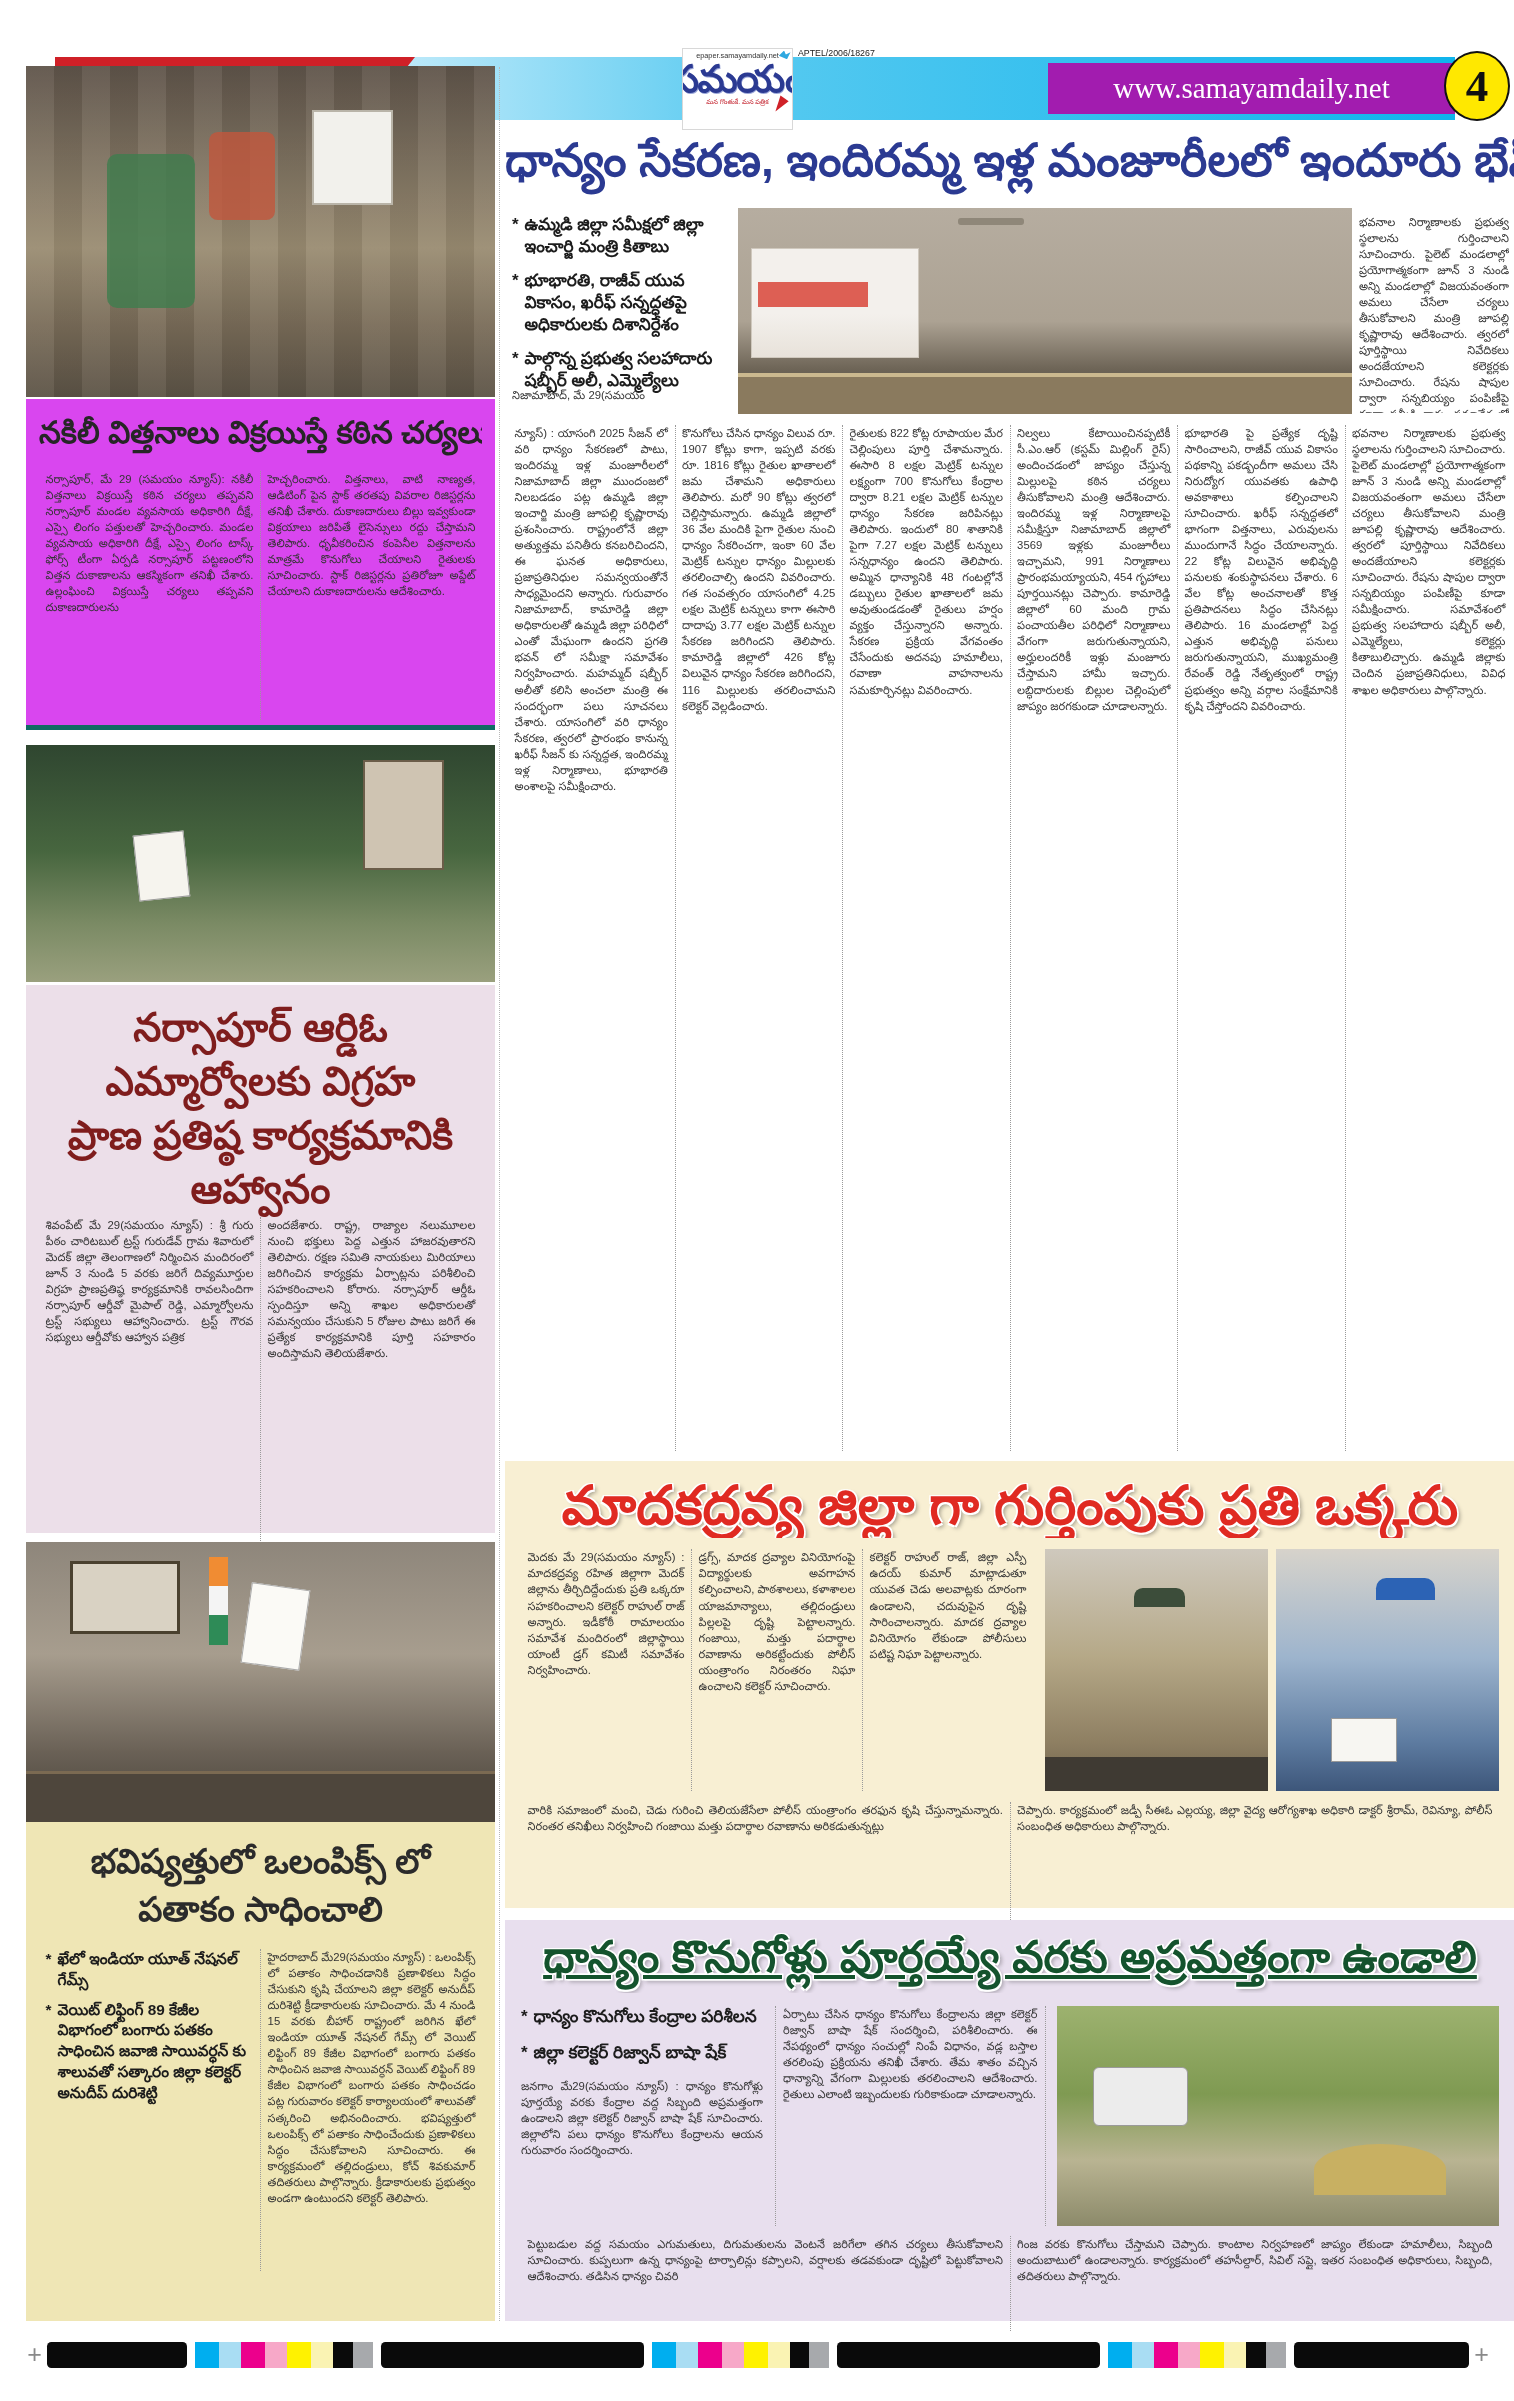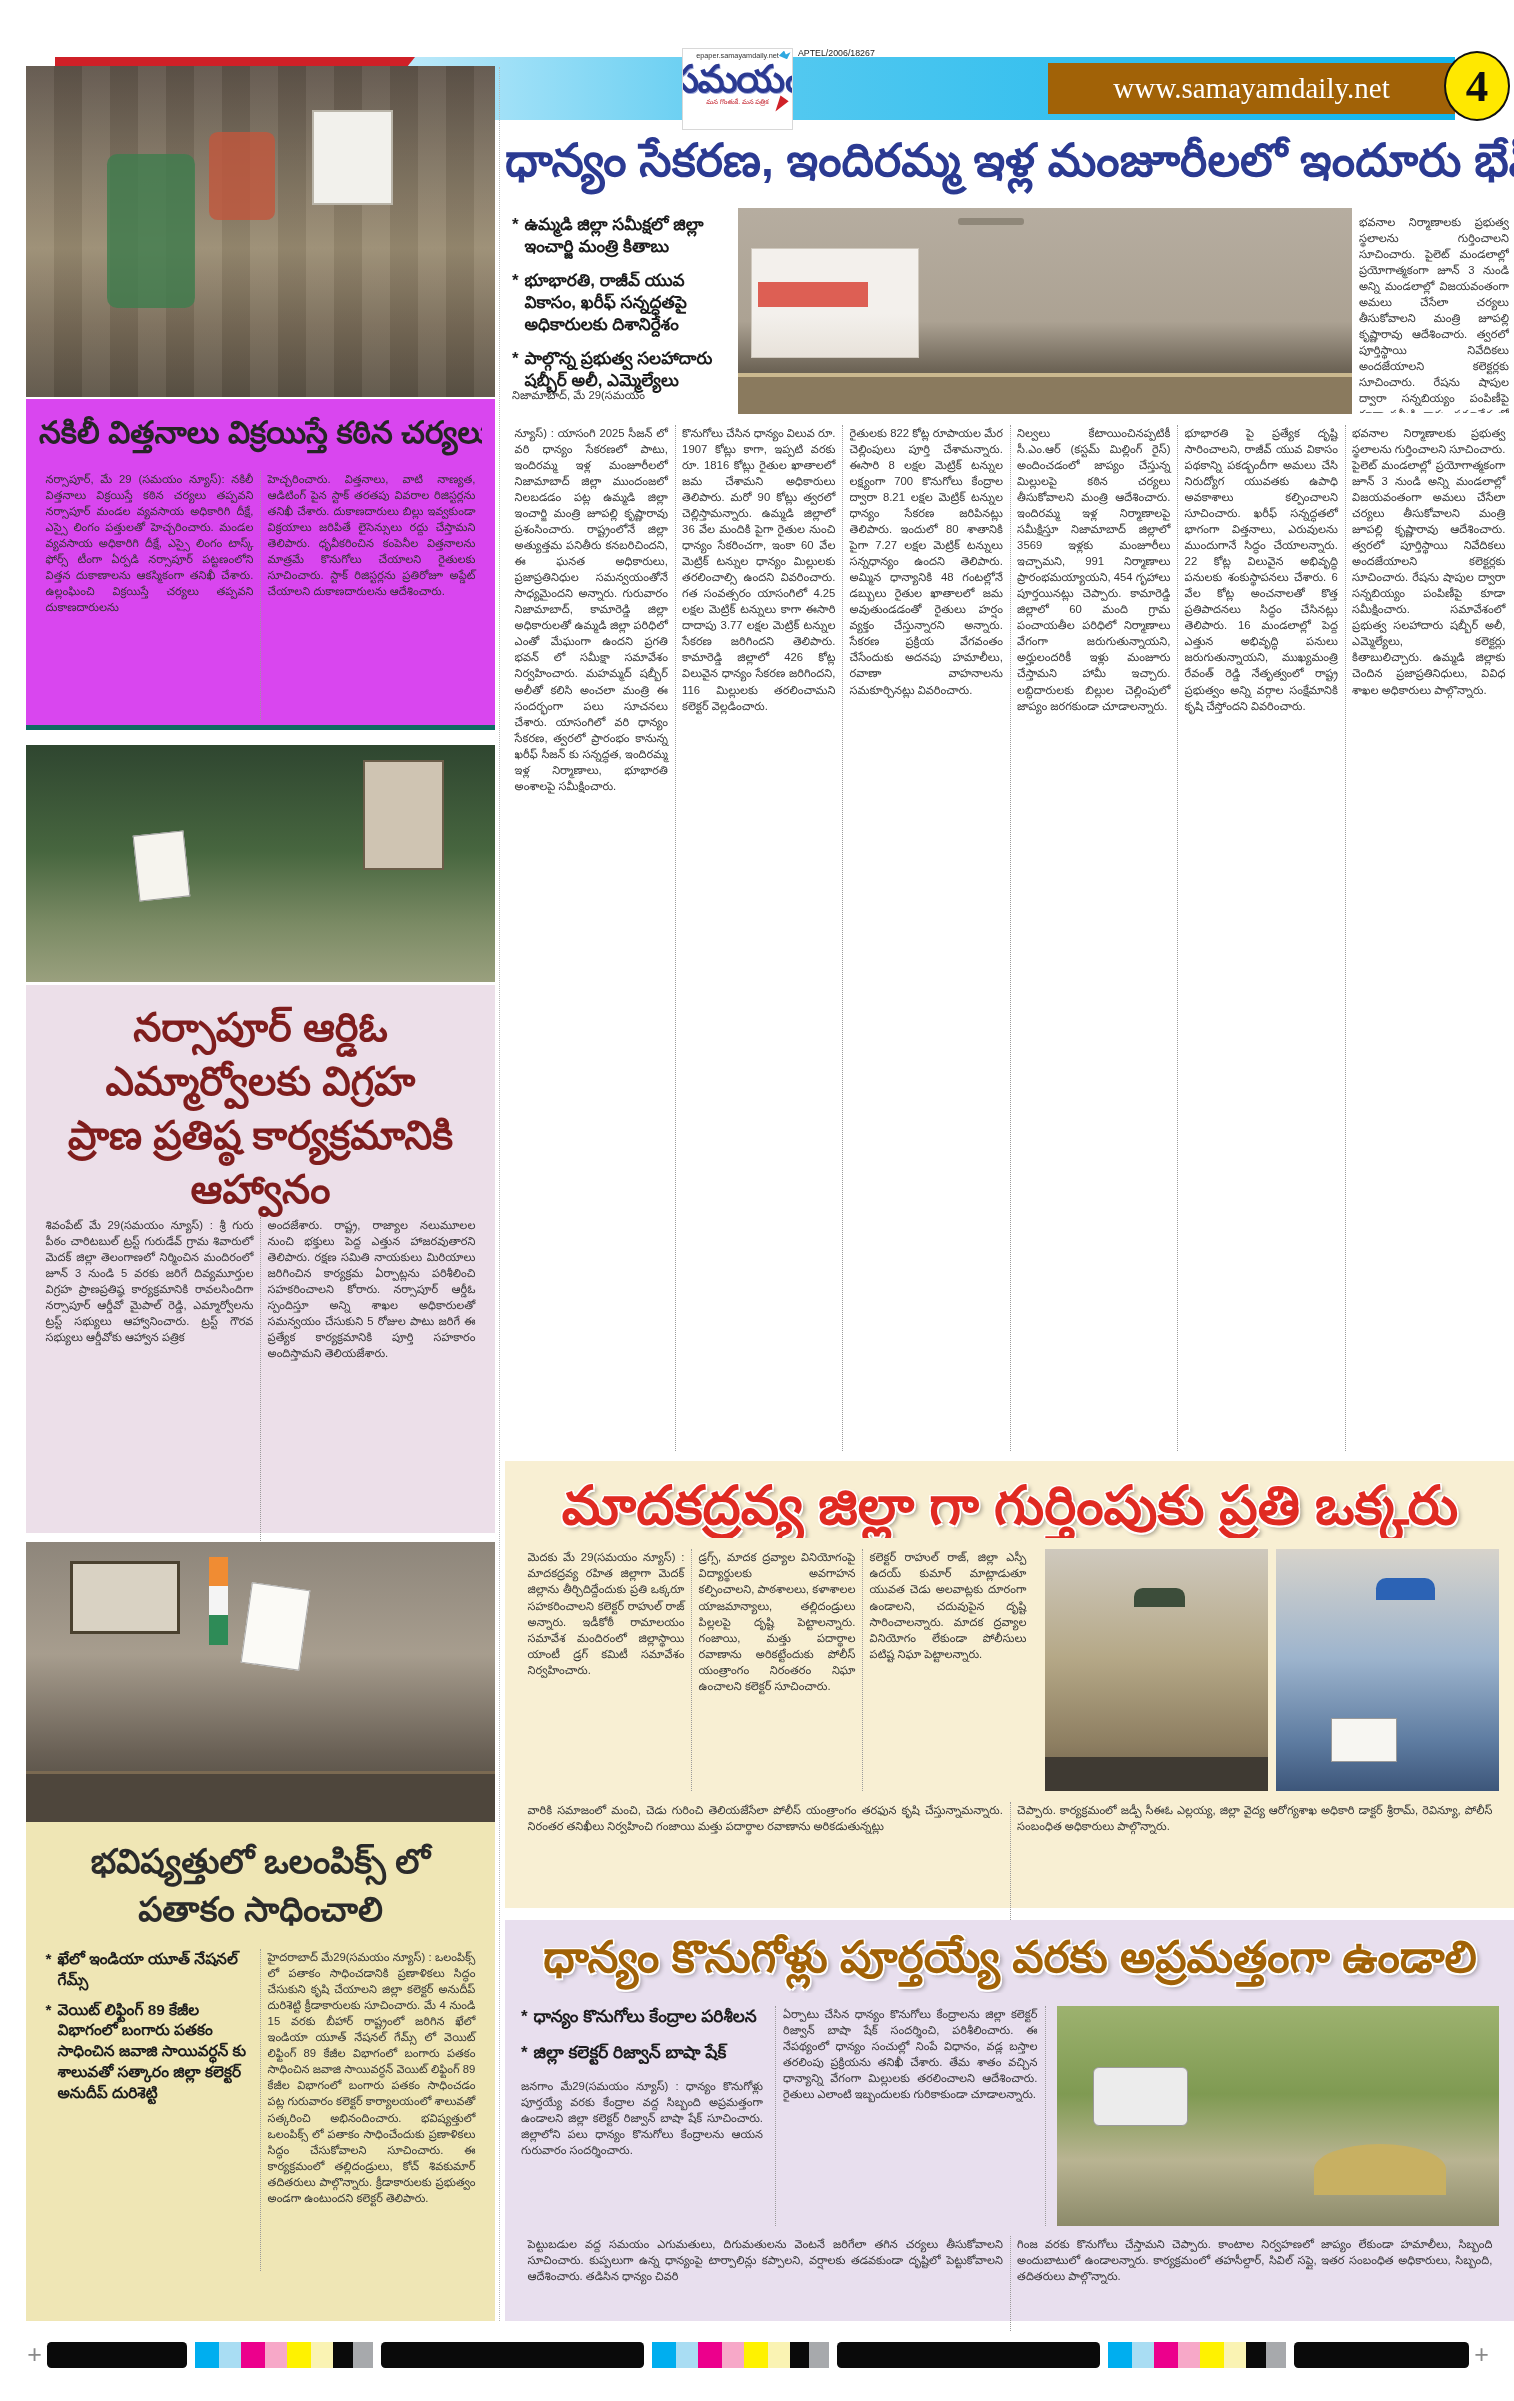--- a/index.html
+++ b/index.html
@@ -5,21 +5,21 @@
   * { margin:0; padding:0; box-sizing:border-box; }
   body { background:#ffffff; font-family:"Liberation Sans","DejaVu Sans",sans-serif; }
   #page { position:relative; width:1515px; height:2401px; background:#fff; overflow:hidden; }
 
   
   .hdr-red { position:absolute; left:55px; top:57px; width:360px; height:63px; background:#cf2027;
              clip-path:polygon(0 0,100% 0,86% 100%,0 100%); display:flex; align-items:center; }
   .hdr-red span { color:#fff; font-weight:bold; font-size:31px; padding-left:35px; white-space:nowrap; }
   .hdr-cyan { position:absolute; left:395px; top:57px; width:1060px; height:63px;
               background:linear-gradient(90deg,#bfeafa 0%,#55c9f0 35%,#0fb4ec 100%); }
-  .hdr-blue { position:absolute; left:1048px; top:63px; width:407px; height:51px; background:#a16207;
+  .hdr-blue { position:absolute; left:1048px; top:63px; width:407px; height:51px; background:#a21caf;
               display:flex; align-items:center; justify-content:center; }
   .hdr-blue span { color:#fff; font-size:29px; font-family:"Liberation Serif","DejaVu Serif",serif; }
   .logo-box { position:absolute; left:682px; top:48px; width:111px; height:82px; background:#fff;
               border:0.7px solid #d8d8d8; display:flex; flex-direction:column; align-items:center; overflow:hidden; }
   .logo-epaper { font-size:7.3px; color:#333; margin-top:1.5px; white-space:nowrap; }
   .logo-main { color:#2b3a92; font-weight:bold; font-size:38px; line-height:1.0; letter-spacing:-1.5px;
                text-shadow:0.7px 0.7px 0 #9aa6d8; }
   .logo-tag { font-size:6.6px; color:#c3202b; white-space:nowrap; }
   .pen-nib { position:absolute; right:7.3px; bottom:16px; width:0; height:0;
              border-left:5.9px solid transparent; border-right:5.9px solid transparent; border-top:16px solid #d02128;
@@ -102,22 +102,22 @@
   .photo-officer { flex:1; position:relative; background:linear-gradient(180deg,#cfc9bd 0%,#b5a887 45%,#8e7f62 80%,#6d614c 100%); }
   .photo-officer .cap { position:absolute; left:40%; top:16%; width:51px; height:19px; background:#3c4d3a; border-radius:8.8px 8.8px 0 0;}
   .photo-officer .desk { position:absolute; left:0; bottom:0; width:100%; height:34px; background:#3f3a33;}
   .photo-bluemen { flex:1; position:relative; background:linear-gradient(180deg,#d7d3cb 0%,#9db4cd 45%,#5d7ba0 80%,#3d567a 100%); }
   .photo-bluemen .cap { position:absolute; left:45%; top:12%; width:59px; height:22px; background:#2c63b5; border-radius:10.2px 10.2px 0 0;}
   .photo-bluemen .paper{ position:absolute; left:25%; bottom:29px; width:66px; height:44px; background:#f7f6f2; border:0.7px solid #999;}
   .medak-cont { margin-top:10.2px; height:124px; }
 
   
   .jangaon-block { position:absolute; left:505px; top:1920px; width:1010px; height:401px; background:#e8dfee; padding:11.7px 16px; }
-  .jangaon-head { text-align:center; font-weight:bold; color:#a16207; font-size:44px; white-space:nowrap; overflow:hidden;
-                  text-shadow:1.5px 1.5px 0 #fff,-1.5px -1.5px 0 #fff,1.5px -1.5px 0 #fff,-1.5px 1.5px 0 #fff,2.9px 2.9px 4.4px rgba(0,0,0,.3); }
+  .jangaon-head { text-align:center; font-weight:bold; color:#14532d; font-size:44px; white-space:nowrap; overflow:hidden;
+                  text-shadow:1.5px 1.5px 0 #fff,-1.5px -1.5px 0 #fff,1.5px -1.5px 0 #fff,-1.5px 1.5px 0 #fff,2.9px 2.9px 4.4px rgba(0,0,0,.3);text-decoration:underline; }
   .jangaon-row { display:flex; gap:11.7px; margin-top:13px; height:220px; }
   .jangaon-bullets { width:242px; }
   .jangaon-bullets .bullets li { font-size:17px; line-height:1.35; margin-bottom:13px; }
   .jangaon-col { width:271px; }
   .photo-paddy { flex:1; position:relative; background:linear-gradient(180deg,#9db26f 0%,#7f9a52 40%,#b9b492 70%,#8c8a6a 100%); }
   .photo-paddy .van { position:absolute; left:8%; top:28%; width:95px; height:59px; background:#ececec; border-radius:5.9px; border:1.5px solid #9a9a9a;}
   .photo-paddy .heap { position:absolute; right:12%; bottom:14%; width:132px; height:51px; background:#c8b062; border-radius:50% 50% 0 0;}
   .jangaon-cont { margin-top:10.2px; height:95px; }
 
   

